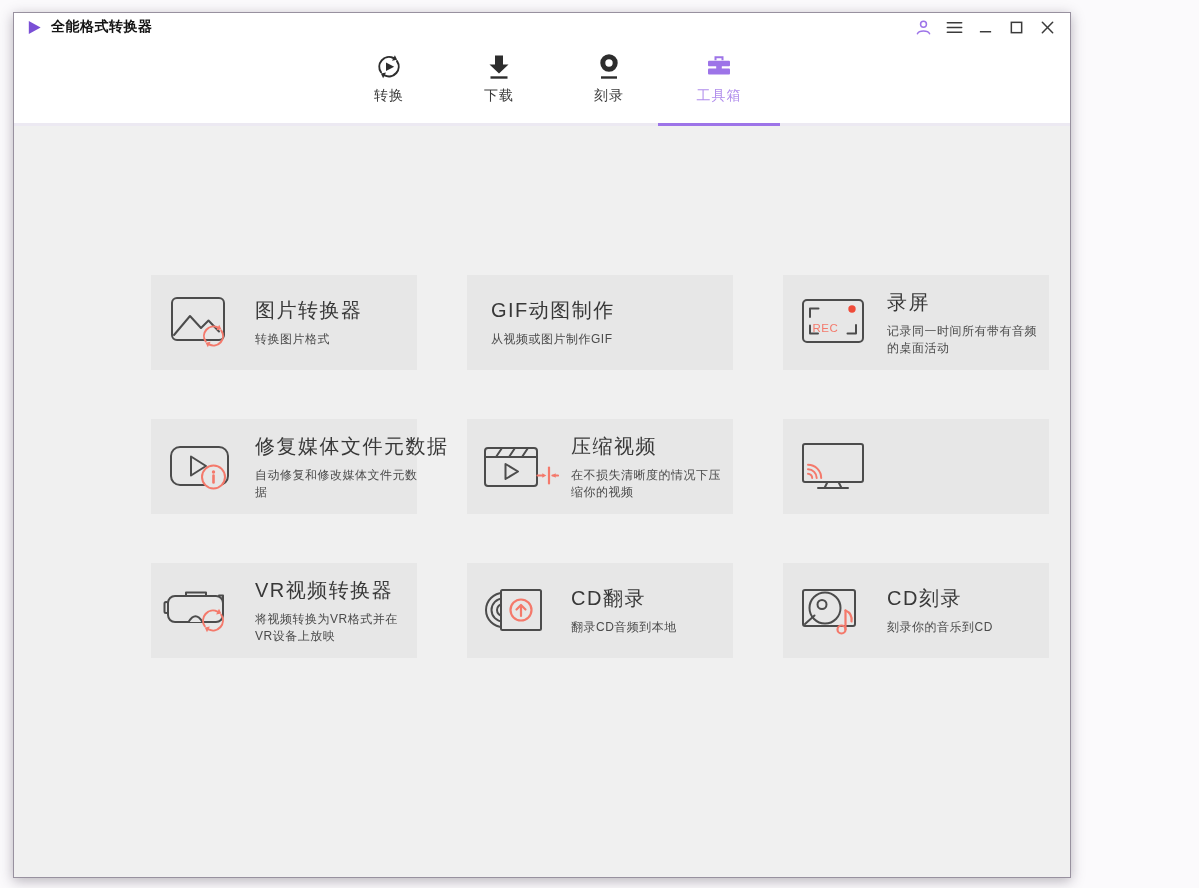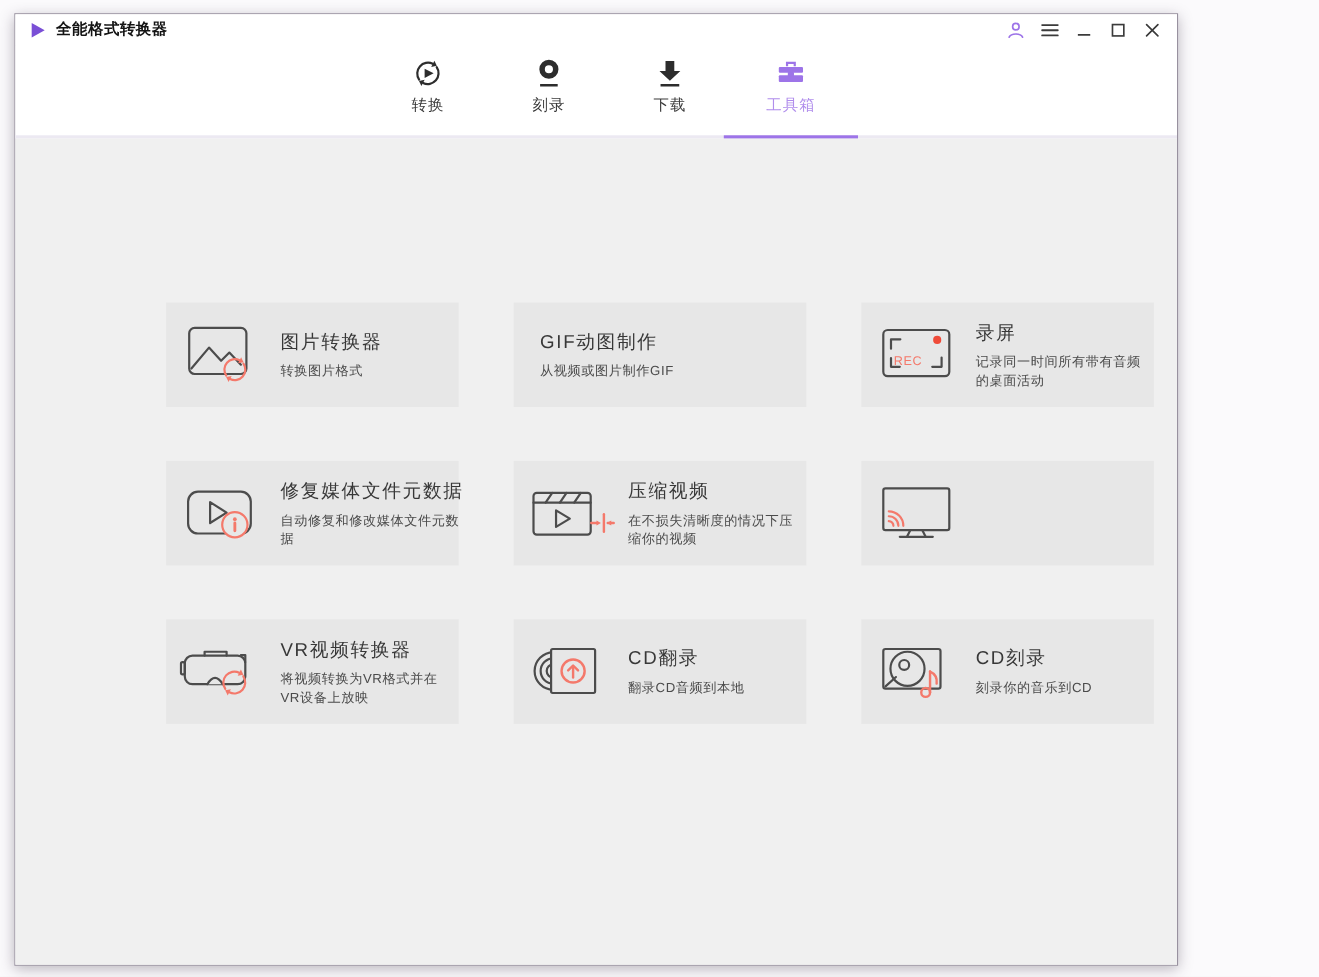--- a/index.html
+++ b/index.html
@@ -40,21 +40,21 @@
   .content { flex: 1; background: #f0f0f0; position: relative; }
   .grid {
     position: absolute; left: 137px; top: 149px;
     display: grid; grid-template-columns: repeat(3, 266px);
     grid-auto-rows: 95px; column-gap: 50px; row-gap: 49px;
   }
   .card { background: var(--cardbg); display: flex; align-items: center; padding: 0 10px 0 12px; cursor: pointer; }
   .card-icon { width: 80px; height: 62px; flex: none; }
   .card-icon svg { display: block; width: 80px; height: 62px; }
   .card-text { margin-left: 12px; width: 164px; }
-  .card-title { font-size: 17px; color: #383838; letter-spacing: 1.5px; margin-bottom: 7px; white-space: nowrap; }
+  .card-title { font-size: 20px; color: #383838; letter-spacing: 1.5px; margin-bottom: 7px; white-space: nowrap; }
   .card-desc { font-size: 12px; color: #4b4b4b; letter-spacing: .5px; line-height: 17px; }
   svg text { font-family: "Liberation Sans", "DejaVu Sans", sans-serif; }
 </style>
 </head>
 <body>
 
 <div class="window">
 
   <header class="titlebar">
     <span class="logo">
@@ -116,34 +116,34 @@
                 <polygon points="23.1,7.8 18.0,8.8 20.9,3.2" fill="#2d2d2d"></polygon>
               </g>
               <polygon points="12,10.4 20.2,14.7 12,19" fill="#2d2d2d"></polygon>
             </svg>
           </span>
           <span class="tab-label">转换</span>
         </div>
         <div class="tab">
           <span class="tab-icon">
             <svg xmlns="http://www.w3.org/2000/svg" viewBox="0 0 30 30" width="30" height="30">
-              <circle cx="15" cy="11" r="6.2" fill="none" stroke="#2d2d2d" stroke-width="5"></circle>
-              <line x1="7" y1="25.5" x2="23" y2="25.5" stroke="#2d2d2d" stroke-width="2.4"></line>
-            </svg>
-          </span>
-          <span class="tab-label">刻录</span>
+              <polygon points="11,3.5 19,3.5 19,12.5 24.5,12.5 15,21.5 5.5,12.5 11,12.5" fill="#2d2d2d"></polygon>
+              <line x1="6.5" y1="25.5" x2="23.5" y2="25.5" stroke="#2d2d2d" stroke-width="2.4"></line>
+            </svg>
+          </span>
+          <span class="tab-label">下载</span>
         </div>
         <div class="tab">
           <span class="tab-icon">
             <svg xmlns="http://www.w3.org/2000/svg" viewBox="0 0 30 30" width="30" height="30">
-              <polygon points="11,3.5 19,3.5 19,12.5 24.5,12.5 15,21.5 5.5,12.5 11,12.5" fill="#2d2d2d"></polygon>
-              <line x1="6.5" y1="25.5" x2="23.5" y2="25.5" stroke="#2d2d2d" stroke-width="2.4"></line>
-            </svg>
-          </span>
-          <span class="tab-label">下载</span>
+              <circle cx="15" cy="11" r="6.2" fill="none" stroke="#2d2d2d" stroke-width="5"></circle>
+              <line x1="7" y1="25.5" x2="23" y2="25.5" stroke="#2d2d2d" stroke-width="2.4"></line>
+            </svg>
+          </span>
+          <span class="tab-label">刻录</span>
         </div>
         <div class="tab active">
           <span class="tab-icon">
             <svg xmlns="http://www.w3.org/2000/svg" viewBox="0 0 30 30" width="30" height="30">
               <path d="M11.5 8.2 V5.2 H18.5 V8.2" fill="none" stroke="#9d74e8" stroke-width="2"></path>
               <rect x="4" y="8.8" width="22" height="5.4" rx="1" fill="#9d74e8"></rect>
               <rect x="4" y="16.4" width="22" height="6.2" rx="1" fill="#9d74e8"></rect>
               <rect x="12.2" y="13.4" width="5.6" height="4.4" rx="0.8" fill="#9d74e8"></rect>
             </svg>
           </span>

